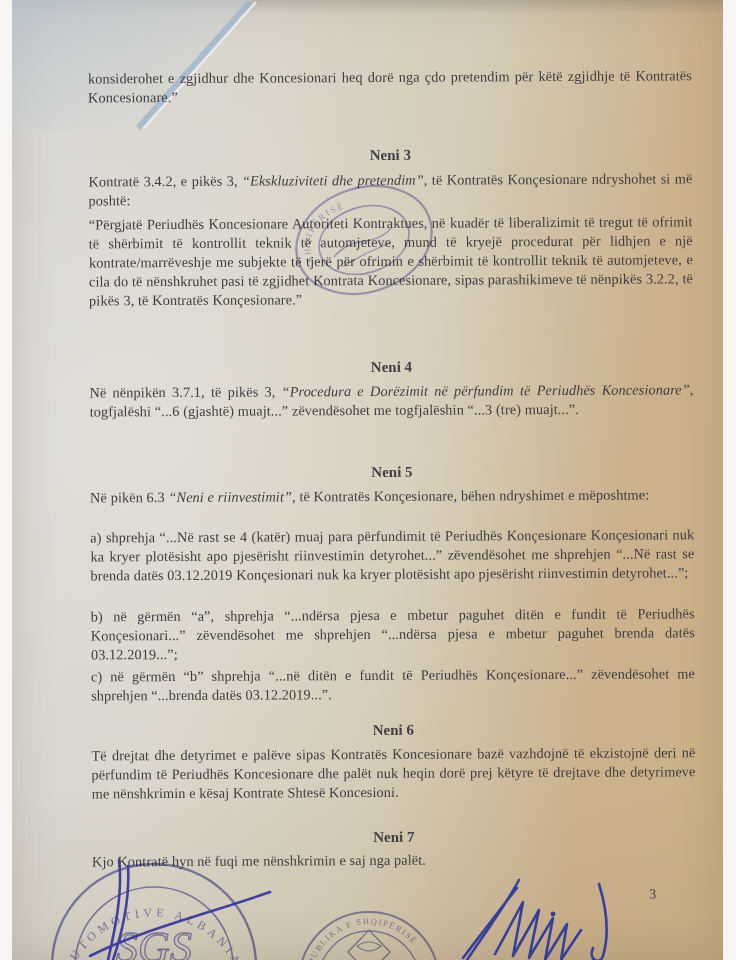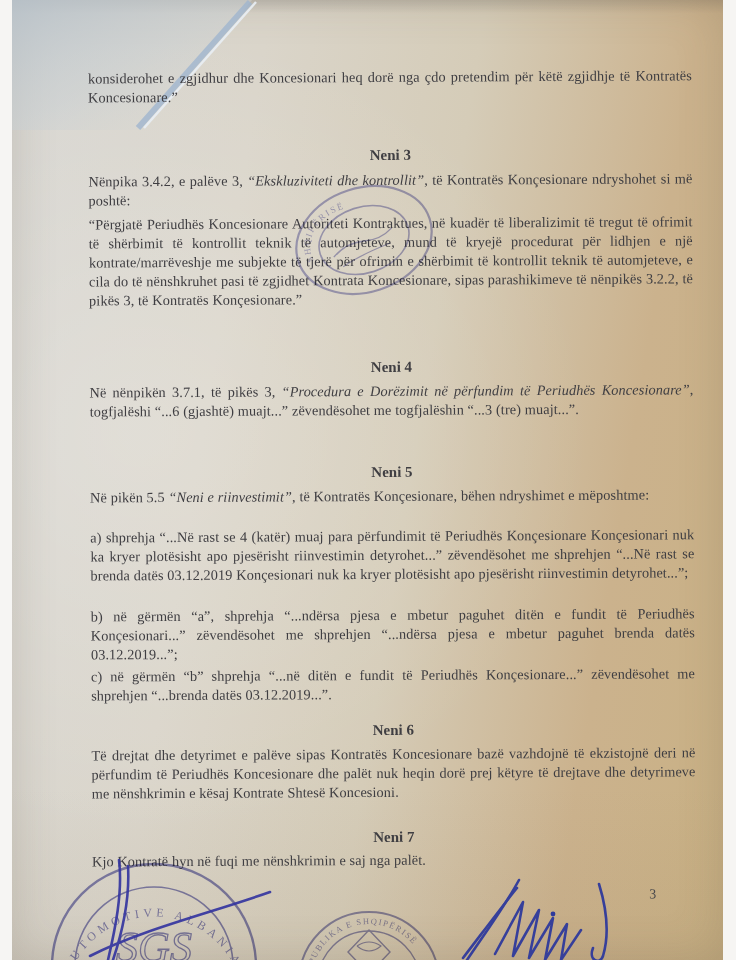--- a/index.html
+++ b/index.html
@@ -58,33 +58,33 @@
 </svg>
 
 <div class="text-layer">
 
   <p class="para blk" style="top:68px">
     <span>konsiderohet e zgjidhur dhe Koncesionari heq dorë nga çdo pretendim për këtë zgjidhje të Kontratës Koncesionare.”</span>
   </p>
 
   <h3 class="neni blk" style="top:146px">Neni 3</h3>
 
-  <p class="para blk" style="top:171px"><span>Nënpika 3.4.2, e palëve 3, </span><span class="it">“Ekskluziviteti dhe kontrollit”</span><span>, të Kontratës Konçesionare ndryshohet si më poshtë:</span></p>
+  <p class="para blk" style="top:171px"><span>Kontratë 3.4.2, e pikës 3, </span><span class="it">“Ekskluziviteti dhe pretendim”</span><span>, të Kontratës Konçesionare ndryshohet si më poshtë:</span></p>
 
   <p class="para blk" style="top:214px">
     <span>“Përgjatë Periudhës Koncesionare Autoriteti Kontraktues, në kuadër të liberalizimit të tregut të ofrimit të shërbimit të kontrollit teknik të automjeteve, mund të kryejë procedurat për lidhjen e një kontrate/marrëveshje me subjekte të tjerë për ofrimin e shërbimit të kontrollit teknik të automjeteve, e cila do të nënshkruhet pasi të zgjidhet Kontrata Koncesionare, sipas parashikimeve të nënpikës 3.2.2, të pikës 3, të Kontratës Konçesionare.”</span>
   </p>
 
   <h3 class="neni blk" style="top:358px">Neni 4</h3>
 
   <p class="para blk" style="top:382px"><span>Në nënpikën 3.7.1, të pikës 3, </span><span class="it">“Procedura e Dorëzimit në përfundim të Periudhës Koncesionare”</span><span>, togfjalëshi “...6 (gjashtë) muajt...” zëvendësohet me togfjalëshin “...3 (tre) muajt...”.</span></p>
 
   <h3 class="neni blk" style="top:463px">Neni 5</h3>
 
-  <p class="para blk" style="top:487px"><span>Në pikën 5.5 </span><span class="it">“Neni e riinvestimit”</span><span>, të Kontratës Konçesionare, bëhen ndryshimet e mëposhtme:</span></p>
+  <p class="para blk" style="top:487px"><span>Në pikën 6.3 </span><span class="it">“Neni e riinvestimit”</span><span>, të Kontratës Konçesionare, bëhen ndryshimet e mëposhtme:</span></p>
 
   <p class="para blk" style="top:527px">
     <span>a) shprehja “...Në rast se 4 (katër) muaj para përfundimit të Periudhës Konçesionare Konçesionari nuk ka kryer plotësisht apo pjesërisht riinvestimin detyrohet...” zëvendësohet me shprehjen “...Në rast se brenda datës 03.12.2019 Konçesionari nuk ka kryer plotësisht apo pjesërisht riinvestimin detyrohet...”;</span>
   </p>
 
   <p class="para blk" style="top:606px">
     <span>b) në gërmën “a”, shprehja “...ndërsa pjesa e mbetur paguhet ditën e fundit të Periudhës Konçesionari...” zëvendësohet me shprehjen “...ndërsa pjesa e mbetur paguhet brenda datës 03.12.2019...”;</span>
   </p>
 
   <p class="para blk" style="top:666px">

